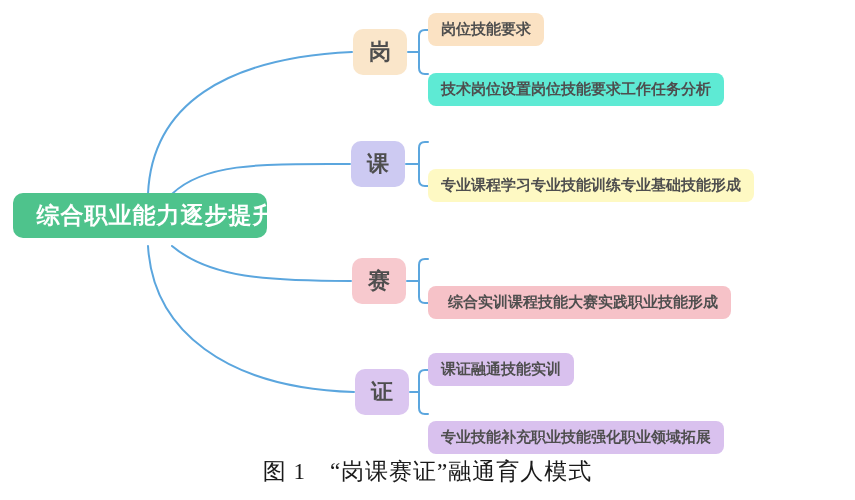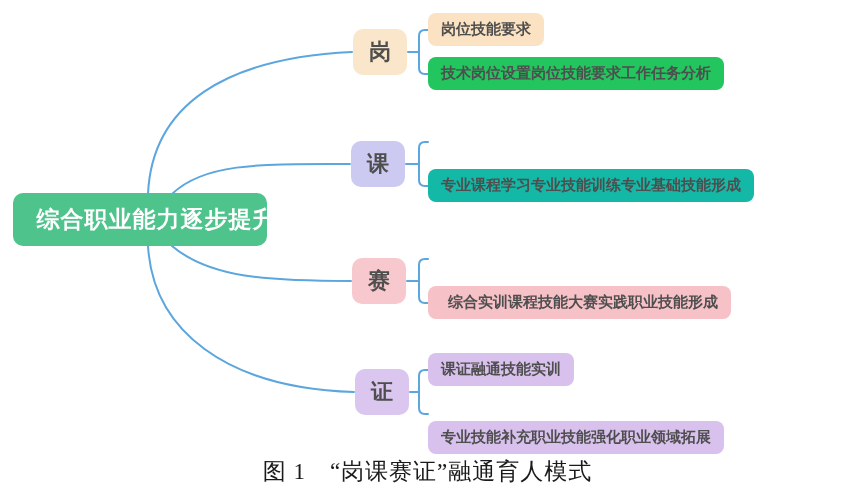--- a/index.html
+++ b/index.html
@@ -13,21 +13,21 @@
   .connectors{position:absolute;left:0;top:0;width:855px;height:500px;}
   .node{
     position:absolute;
     box-sizing:border-box;
     display:flex;align-items:center;justify-content:center;
     border-radius:10px;
     font-weight:bold;
     white-space:nowrap;
   }
   .root{
-    left:13px;top:193px;width:254px;height:53px;
+    left:13px;top:193px;width:254px;height:45px;
     font-size:23px;letter-spacing:1px;padding-left:33px;
   }
   .blabel{
     width:54px;height:46px;
     font-size:22px;
     border-radius:10px;
   }
   .child{
     height:33px;
     padding:0 13px;
@@ -72,24 +72,24 @@
     <path d="M 408 52 H 419 M 428 30 H 425 Q 419 30 419 36 V 68 Q 419 74 425 74 H 428" stroke-width="2" fill="none" stroke-linecap="round" stroke="#5BA6DE"></path>
     <path d="M 406 164 H 419 M 428 142 H 425 Q 419 142 419 148 V 180 Q 419 186 425 186 H 428" stroke-width="2" fill="none" stroke-linecap="round" stroke="#5BA6DE"></path>
     <path d="M 407 281 H 419 M 428 259 H 425 Q 419 259 419 265 V 297 Q 419 303 425 303 H 428" stroke-width="2" fill="none" stroke-linecap="round" stroke="#5BA6DE"></path>
     <path d="M 410 392 H 419 M 428 370 H 425 Q 419 370 419 376 V 408 Q 419 414 425 414 H 428" stroke-width="2" fill="none" stroke-linecap="round" stroke="#5BA6DE"></path>
   </svg>
 
   <div class="node root" style="background: rgb(78, 195, 140); color: rgb(255, 255, 255);">综合职业能力逐步提升</div>
 
   <div class="node blabel blabel-gang" style="background: rgb(250, 230, 202); color: rgb(78, 78, 78);">岗</div>
   <div class="node child c-b0r0" style="background: rgb(251, 226, 195); color: rgb(78, 78, 78);">岗位技能要求</div>
-  <div class="node child c-b0r1" style="background: #22c55e; color: rgb(78, 78, 78);">技术岗位设置岗位技能要求工作任务分析</div>
+  <div class="node child c-b0r1" style="background: #5eead4; color: rgb(78, 78, 78); margin-top: 16px;">技术岗位设置岗位技能要求工作任务分析</div>
 
   <div class="node blabel blabel-ke" style="background: rgb(205, 202, 242); color: rgb(78, 78, 78);">课</div>
-  <div class="node child c-b1r1" style="background: #14b8a6; color: rgb(78, 78, 78);">专业课程学习专业技能训练专业基础技能形成</div>
+  <div class="node child c-b1r1" style="background: #fef9c3; color: rgb(78, 78, 78);">专业课程学习专业技能训练专业基础技能形成</div>
 
   <div class="node blabel blabel-sai" style="background: rgb(247, 201, 206); color: rgb(78, 78, 78);">赛</div>
   <div class="node child c-b2r1" style="background: rgb(246, 194, 200); color: rgb(78, 78, 78);">综合实训课程技能大赛实践职业技能形成</div>
 
   <div class="node blabel blabel-zheng" style="background: rgb(219, 198, 240); color: rgb(78, 78, 78);">证</div>
   <div class="node child c-b3r0" style="background: rgb(217, 193, 238); color: rgb(78, 78, 78);">课证融通技能实训</div>
   <div class="node child c-b3r1" style="background: rgb(217, 193, 238); color: rgb(78, 78, 78);">专业技能补充职业技能强化职业领域拓展</div>
 
   <div class="caption">图 1　“岗课赛证”融通育人模式</div>
 </div>

